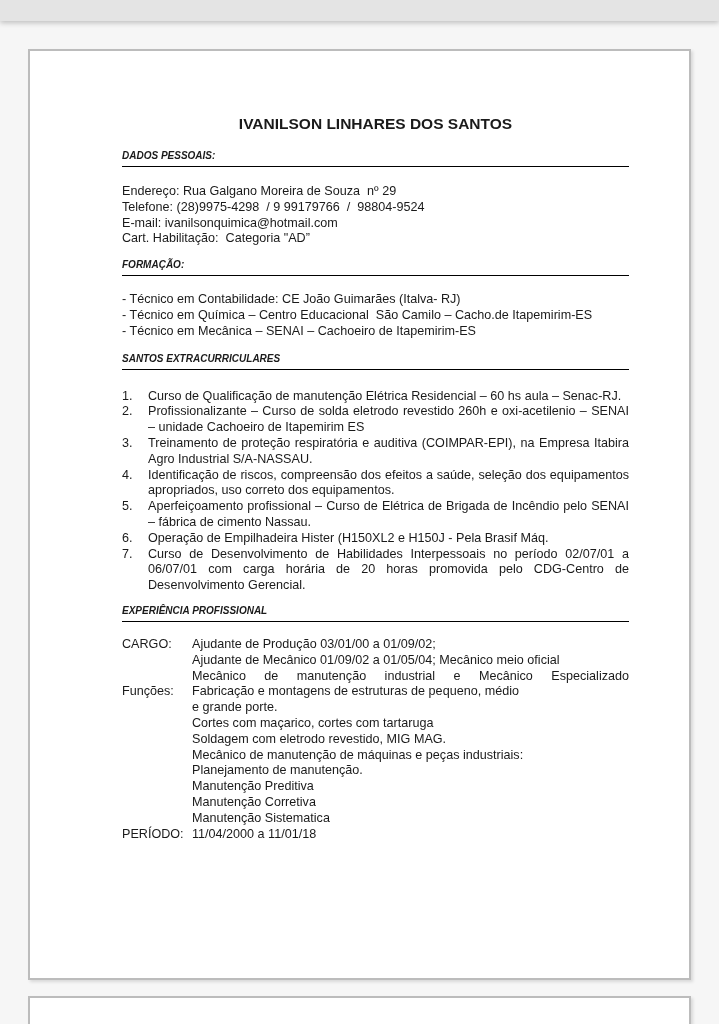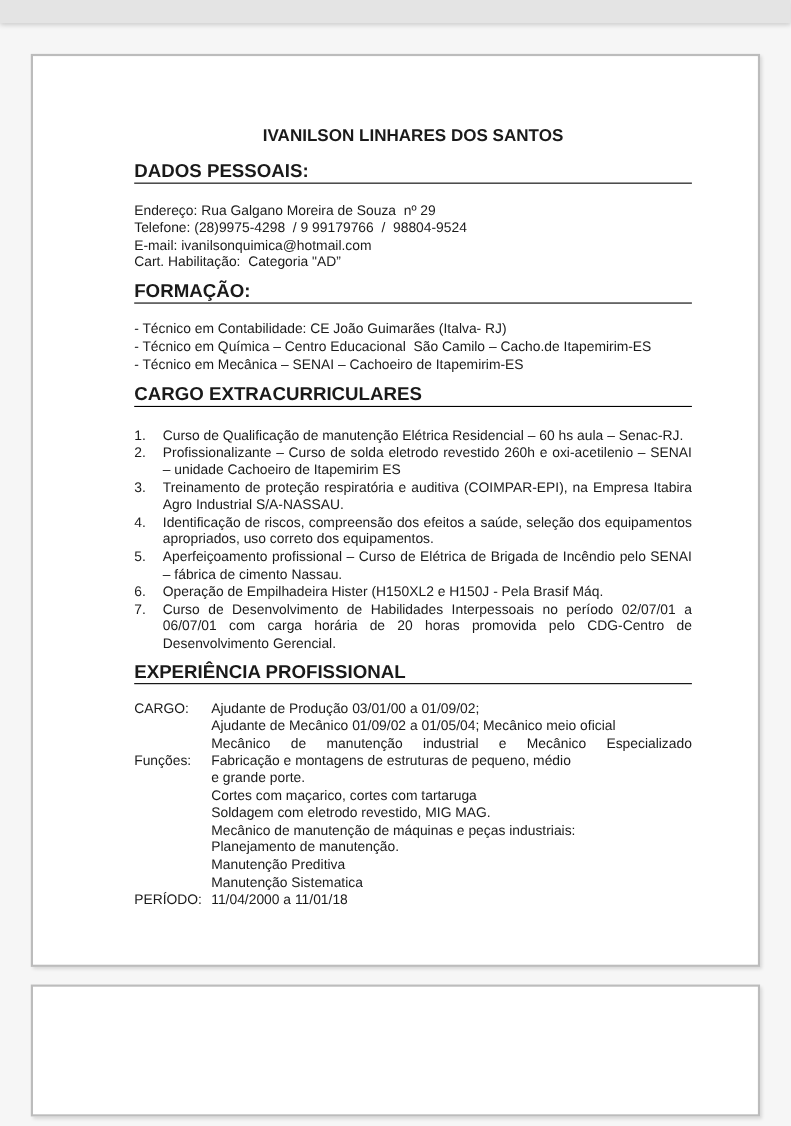--- a/index.html
+++ b/index.html
@@ -13,29 +13,29 @@
   .topbar {
     height: 21px; background: #e4e4e4;
     box-shadow: 0 2px 5px rgba(0,0,0,0.22);
     position: relative; z-index: 2;
   }
   .page {
     width: 663px; margin: 15px 28px 0 28px;
     background: #ffffff; border: 2px solid #bcbcbc;
     box-shadow: 2px 2px 3px rgba(0,0,0,0.12);
   }
-  .page1 { height: 830px; padding: 64px 60px 30px 92px; margin-top: 28px; }
+  .page1 { height: 931px; padding: 64px 60px 30px 92px; margin-top: 28px; }
   .page2 { height: 120px; margin-top: 16px; }
   .title {
     font-size: 15.5px; font-weight: bold; text-align: center;
     line-height: 18px; margin: 0 0 16px 0;
   }
   .sec-h {
-    font-weight: bold; font-size: 17px; line-height: 14px;
-    padding-bottom: 3px; border-bottom: 1.5px solid #000;
+    font-weight: bold; font-size: 10px; line-height: 14px;
+    padding-bottom: 3px; border-bottom: 1.5px solid #000; font-style: italic;
   }
   .h-dados  { margin-bottom: 17px; }
   .h-form   { margin-top: 11px; margin-bottom: 16px; }
   .h-cursos { margin-top: 12px; margin-bottom: 19px; }
   .h-exp    { margin-top: 10px; margin-bottom: 15px; }
   .pline { white-space: pre-wrap; }
   .num-list .li { display: flex; }
   .num { flex: 0 0 26px; }
   .li-text { flex: 1; text-align: justify; }
   .row { display: flex; }
@@ -62,21 +62,21 @@
     </div>
 
   <div class="sec-h h-form">FORMAÇÃO:</div>
   <div>
 
   <div class="pline">- Técnico em Contabilidade: CE João Guimarães (Italva- RJ)</div>
       <div class="pline">- Técnico em Química – Centro Educacional  São Camilo – Cacho.de Itapemirim-ES</div>
       <div class="pline">- Técnico em Mecânica – SENAI – Cachoeiro de Itapemirim-ES</div>
     </div>
 
-  <div class="sec-h h-cursos">CARGO EXTRACURRICULARES</div>
+  <div class="sec-h h-cursos">SANTOS EXTRACURRICULARES</div>
   <div class="num-list">
 
   <div class="li">
       <span class="num">1.</span>
       <span class="li-text">Curso de Qualificação de manutenção Elétrica Residencial – 60 hs aula – Senac-RJ.</span>
     </div>
       <div class="li">
       <span class="num">2.</span>
       <span class="li-text">Profissionalizante – Curso de solda eletrodo revestido 260h e oxi-acetilenio – SENAI – unidade Cachoeiro de Itapemirim ES</span>
     </div>
@@ -118,20 +118,21 @@
     <span class="lbl">Funções:</span>
     <div class="val">
 
     <div class="pline">Fabricação e montagens de estruturas de pequeno, médio</div>
         <div class="pline">e grande porte.</div>
         <div class="pline">Cortes com maçarico, cortes com tartaruga</div>
         <div class="pline">Soldagem com eletrodo revestido, MIG MAG.</div>
         <div class="pline">Mecânico de manutenção de máquinas e peças industriais:</div>
         <div class="pline">Planejamento de manutenção.</div>
         <div class="pline">Manutenção Preditiva</div>
+        <div class="pline">Manutenção Corretiva</div>
         <div class="pline">Manutenção Sistematica</div>
       </div>
   </div>
 
   <div class="row">
     <span class="lbl">PERÍODO:</span>
     <span class="val pline">11/04/2000 a 11/01/18</span>
   </div>
 
 </div>

